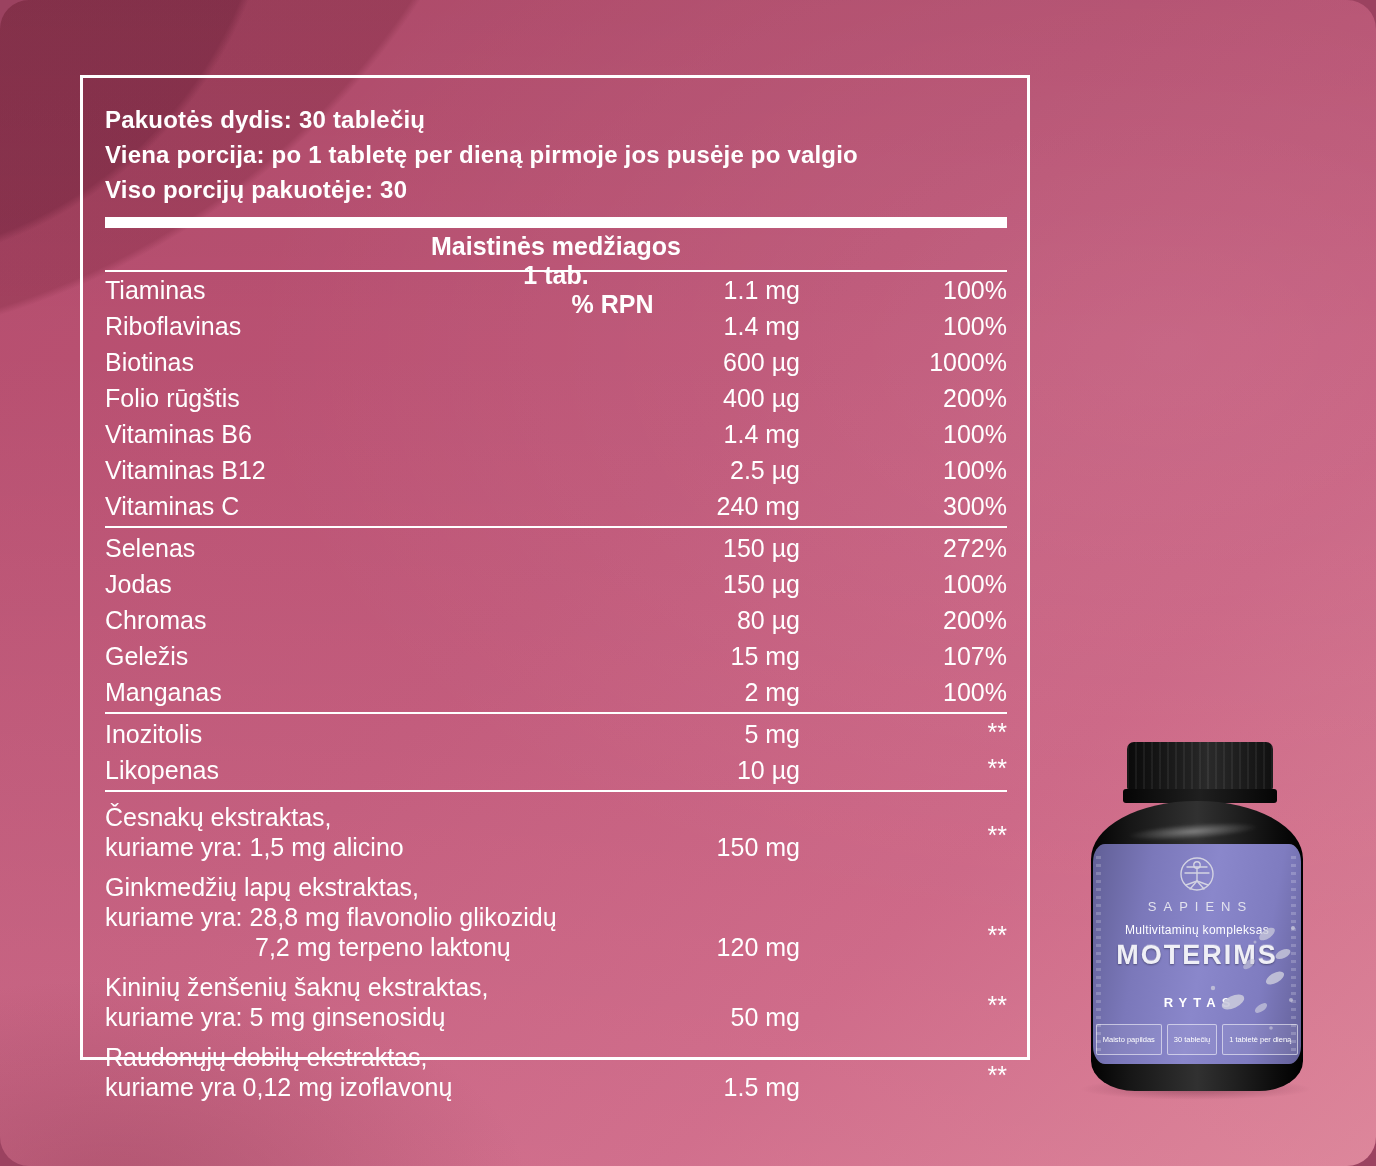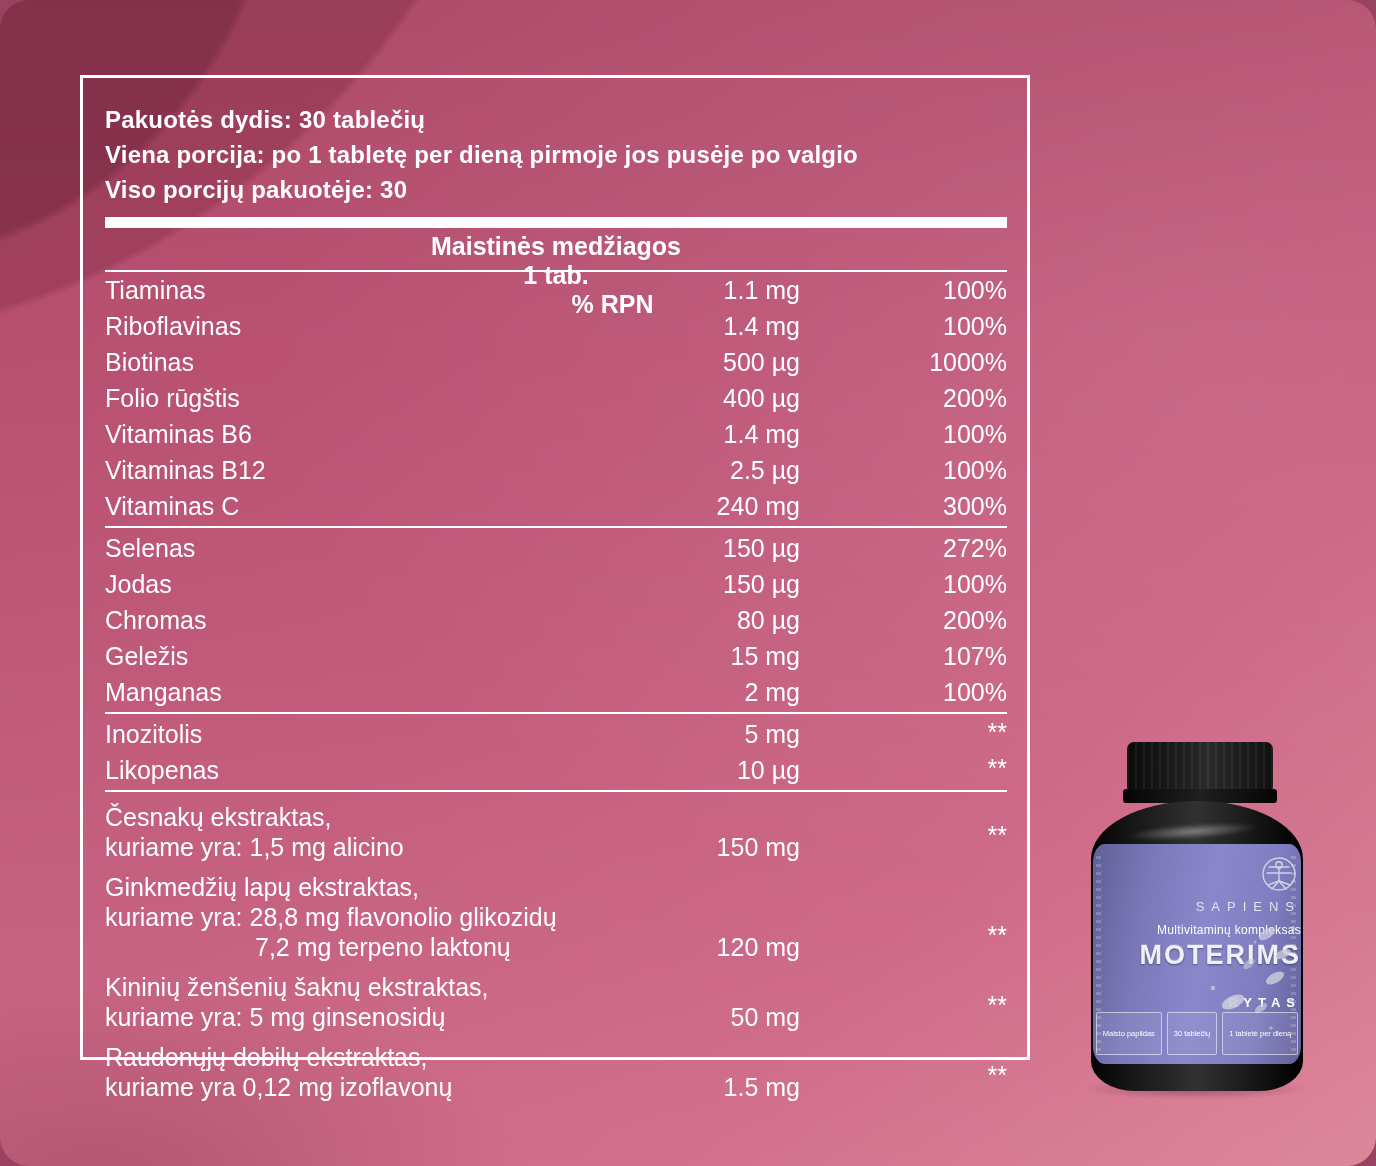--- a/index.html
+++ b/index.html
@@ -56,33 +56,33 @@
     border-radius:3px;background-image:linear-gradient(90deg,#050505,#1f1f1f 50%,#050505);}
   .bottle-body{position:absolute;left:6px;top:61px;width:212px;height:290px;
     border-radius:105px 105px 44px 44px / 58px 58px 30px 30px;
     background:linear-gradient(90deg,#020202 0%,#161616 18%,#272727 38%,#313131 50%,#202020 68%,#0b0b0b 88%,#000 100%);}
   .bottle-gloss{position:absolute;left:44px;top:84px;width:128px;height:15px;
     background:radial-gradient(ellipse at center, rgba(255,255,255,.38), transparent 72%);
     transform:rotate(-4deg);filter:blur(1px);}
   .bottle-label{position:absolute;left:8px;top:104px;width:208px;height:220px;
     border-radius:12px / 18px;overflow:hidden;text-align:center;
     background:linear-gradient(100deg,#615f96 0%,#7b78ba 25%,#8a87cb 52%,#7f7cc0 78%,#636098 100%);
-    display:flex;flex-direction:column;align-items:flex-end;color:#fff;}
+    display:flex;flex-direction:column;align-items:center;color:#fff;}
   .label-edge{position:absolute;top:12px;bottom:12px;width:5px;opacity:.28;
     background:repeating-linear-gradient(180deg, rgba(255,255,255,.7) 0 3px, transparent 3px 8px);}
   .label-edge.le-l{left:3px;} .label-edge.le-r{right:5px;}
   .logo{margin-top:8px;}
   .brand{font-size:13px;letter-spacing:7px;color:#e2e2ed;margin-top:3px;text-indent:7px;}
   .subtitle{font-size:12px;margin-top:9px;color:#fdfdff;letter-spacing:.3px;}
   .product{font-size:27px;font-weight:bold;letter-spacing:2px;margin-top:3px;color:#efeff6;
     text-shadow:0 1px 2px rgba(20,20,40,.45), 0 -1px 0 rgba(255,255,255,.25);}
   .variant{font-size:13px;font-weight:bold;letter-spacing:6px;margin-top:24px;color:#ffffff;text-indent:6px;}
   .badges{position:absolute;left:0;right:0;bottom:9px;display:flex;justify-content:center;gap:5px;}
   .badge{font-size:7.5px;color:#fff;border:1px solid rgba(255,255,255,.55);
-    border-radius:2px;padding:16px 6px;background:rgba(255,255,255,.07);white-space:nowrap;}
+    border-radius:2px;padding:10px 6px;background:rgba(255,255,255,.07);white-space:nowrap;}
   .leaves{position:absolute;right:4px;bottom:26px;}
 </style>
 </head>
 <body>
 
 <div class="canvas">
 
   <div class="facts-panel">
     <div class="intro-line">Pakuotės dydis: 30 tablečių</div>
     <div class="intro-line">Viena porcija: po 1 tabletę per dieną pirmoje jos pusėje po valgio</div>
@@ -108,21 +108,21 @@
           <div class="cell-name">
             <div class="nm-line">Riboflavinas</div>
           </div>
           <div class="cell-amt">1.4 mg</div>
           <div class="cell-pct">100%</div>
         </div>
         <div class="t-row">
           <div class="cell-name">
             <div class="nm-line">Biotinas</div>
           </div>
-          <div class="cell-amt">500 µg</div>
+          <div class="cell-amt">600 µg</div>
           <div class="cell-pct">1000%</div>
         </div>
         <div class="t-row">
           <div class="cell-name">
             <div class="nm-line">Folio rūgštis</div>
           </div>
           <div class="cell-amt">400 µg</div>
           <div class="cell-pct">200%</div>
         </div>
         <div class="t-row">

